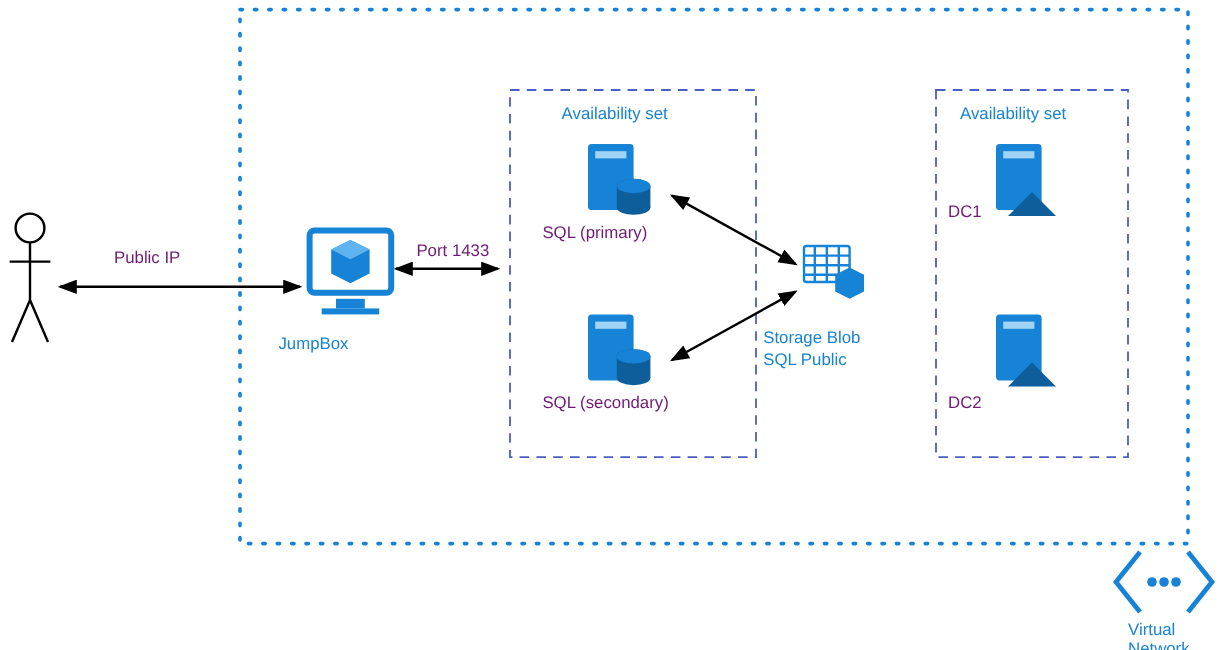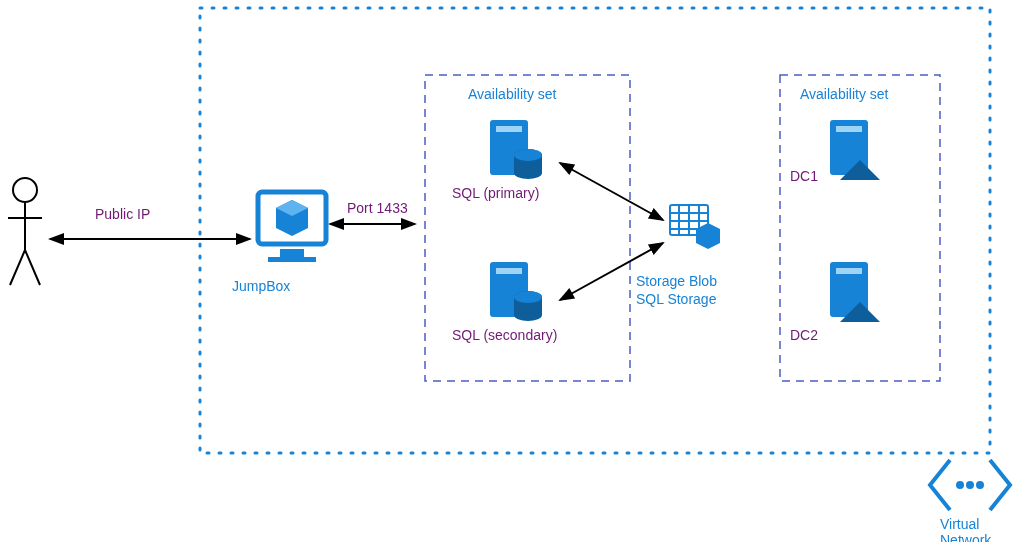--- a/index.html
+++ b/index.html
@@ -104,20 +104,20 @@
 <div class="lbl" style="left:95px;top:206px">Public IP</div>
 <div class="lbl blue center" style="left:292px;top:278px">JumpBox</div>
 <div class="lbl" style="left:347px;top:200px">Port 1433</div>
 
 <div class="lbl blue center" style="left:528px;top:86px">Availability set</div>
 <div class="lbl center" style="left:512px;top:185px">SQL (primary)</div>
 <div class="lbl center" style="left:512px;top:327px">SQL (secondary)</div>
 
 <div class="lbl blue center" style="left:696px;top:273px;line-height:1.25">
   <span>Storage Blob</span><br>
-  <span>SQL Storage</span>
+  <span>SQL Public</span>
 </div>
 
 <div class="lbl blue center" style="left:860px;top:86px">Availability set</div>
 <div class="lbl center" style="left:850px;top:168px">DC1</div>
 <div class="lbl center" style="left:850px;top:327px">DC2</div>
 
 <div class="lbl blue" style="left:940px;top:516px">Virtual Network</div>
 
 </body></html>

